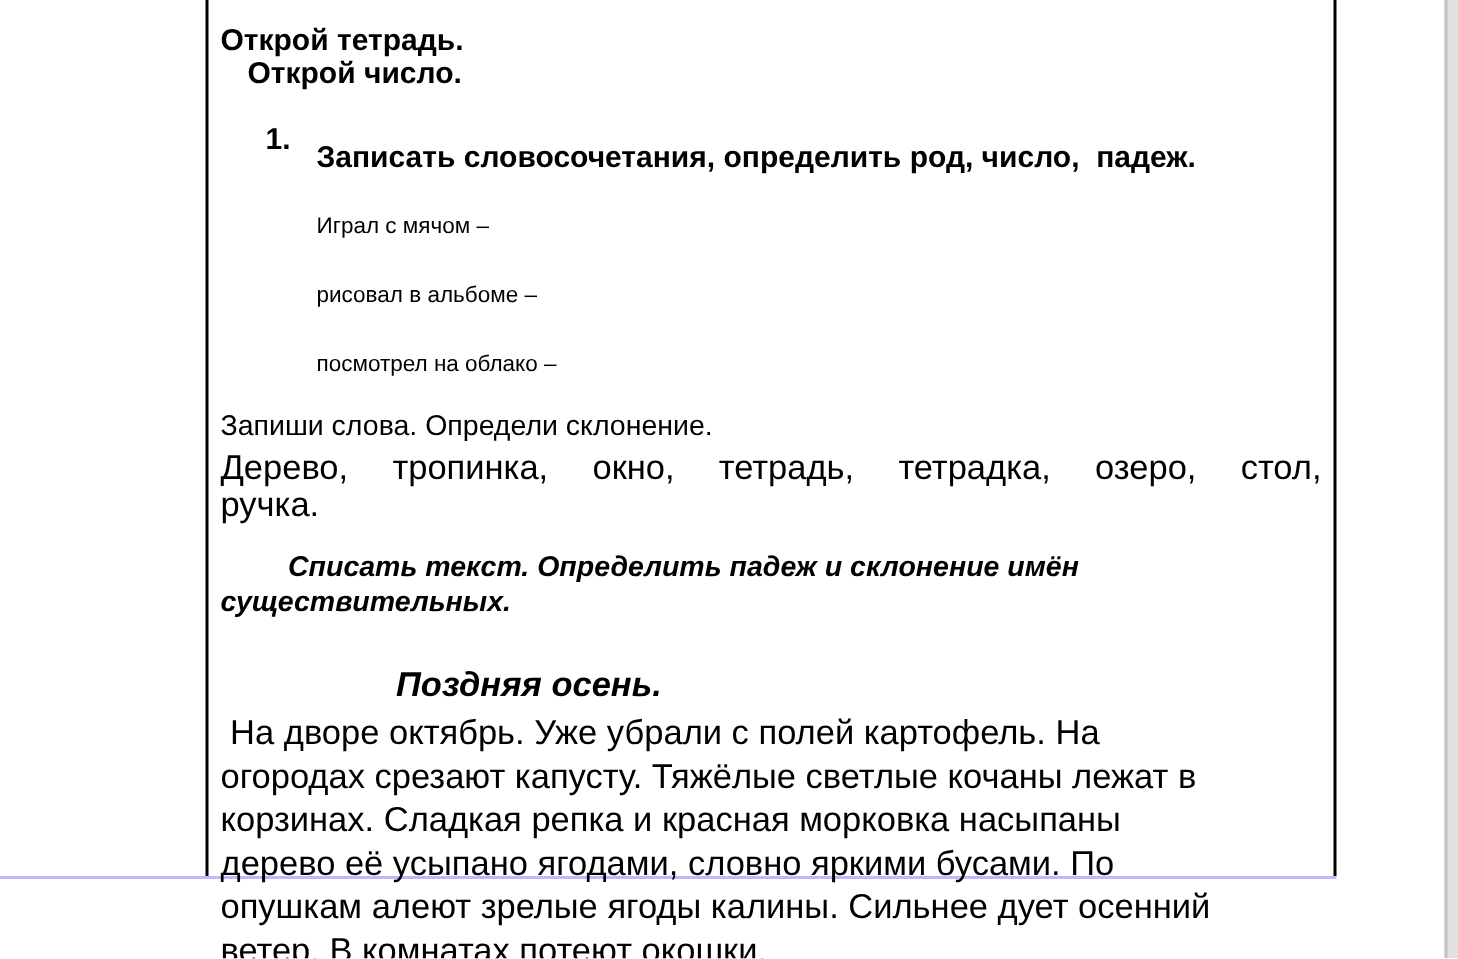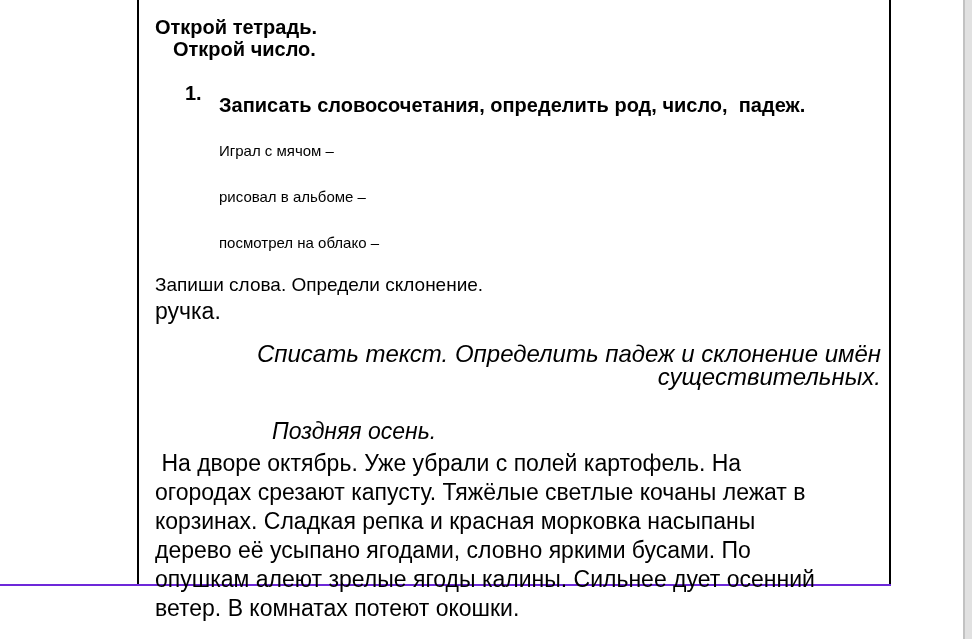--- a/index.html
+++ b/index.html
@@ -3,42 +3,42 @@
 <meta charset="utf-8">
 <style>
   html,body{margin:0;padding:0;background:#ffffff;}
   .page{
     position:relative;width:972px;height:639px;background:#ffffff;
     font-family:"Liberation Sans","DejaVu Sans",sans-serif;color:#000;
     overflow:hidden;
   }
   .doc-table{
     position:absolute;left:0;top:0;width:891px;height:584px;
-    border-bottom:2px solid #6d28d9;display:flex;gap:8px;
+    border-bottom:2px solid #c4b5fd;display:flex;
   }
   .cell-left{width:137px;border-right:2px solid #000;}
   .cell-main{flex:1;border-right:2px solid #000;padding:16px 8px 0 8px;}
 
   .h20{font-size:20px;line-height:22px;font-weight:bold;white-space:pre-wrap;}
   .indent18{padding-left:18px;}
 
   .task1{display:flex;margin-top:22px;padding-left:30px;}
   .task1 .num{width:34px;font-weight:bold;font-size:20px;line-height:22px;flex:none;}
   .task1 .title{font-weight:bold;font-size:20px;line-height:22px;white-space:pre-wrap;margin-top:12px;}
   .task1 .item{font-size:15px;line-height:22px;white-space:pre-wrap;margin-top:24px;}
 
   .instr{margin-top:20px;font-size:19px;line-height:22px;}
 
   .words{margin-top:3px;font-size:23px;line-height:25px;}
   .words .l1{text-align:justify;text-align-last:justify;}
 
-  .task3{margin-top:18px;font-weight:normal;font-style:italic;font-size:24px;line-height:23px;text-align:right;}
+  .task3{margin-top:18px;font-weight:bold;font-style:italic;font-size:19px;line-height:23px;}
   .task3 .l1{padding-left:45px;}
 
-  .story-title{margin-top:31px;padding-left:117px;font-weight:normal;font-style:italic;font-size:23px;line-height:25px;}
+  .story-title{margin-top:31px;padding-left:117px;font-weight:bold;font-style:italic;font-size:23px;line-height:25px;}
   .story{margin-top:5px;font-size:23px;line-height:29px;}
   .story .line{white-space:pre-wrap;}
 
   .scrollbar{
     position:absolute;top:0;right:0;width:7px;height:639px;
     background:#e1e1e1;border-left:2px solid #c2c2c2;
   }
 </style>
 </head>
 <body>
@@ -61,20 +61,21 @@
           <div class="title">Записать словосочетания, определить род, число,  падеж.</div>
           <div class="item">Играл с мячом –</div>
           <div class="item">рисовал в альбоме –</div>
           <div class="item">посмотрел на облако –</div>
         </div>
       </div>
 
       <div class="instr">Запиши слова. Определи склонение.</div>
 
       <div class="words">
+        <div class="l1">Дерево, тропинка, окно, тетрадь, тетрадка, озеро, стол,</div>
         <div class="l2">ручка.</div>
       </div>
 
       <div class="task3">
         <div class="l1">Списать текст. Определить падеж и склонение имён</div>
         <div class="l2">существительных.</div>
       </div>
 
       <div class="story-title">Поздняя осень.</div>
 

